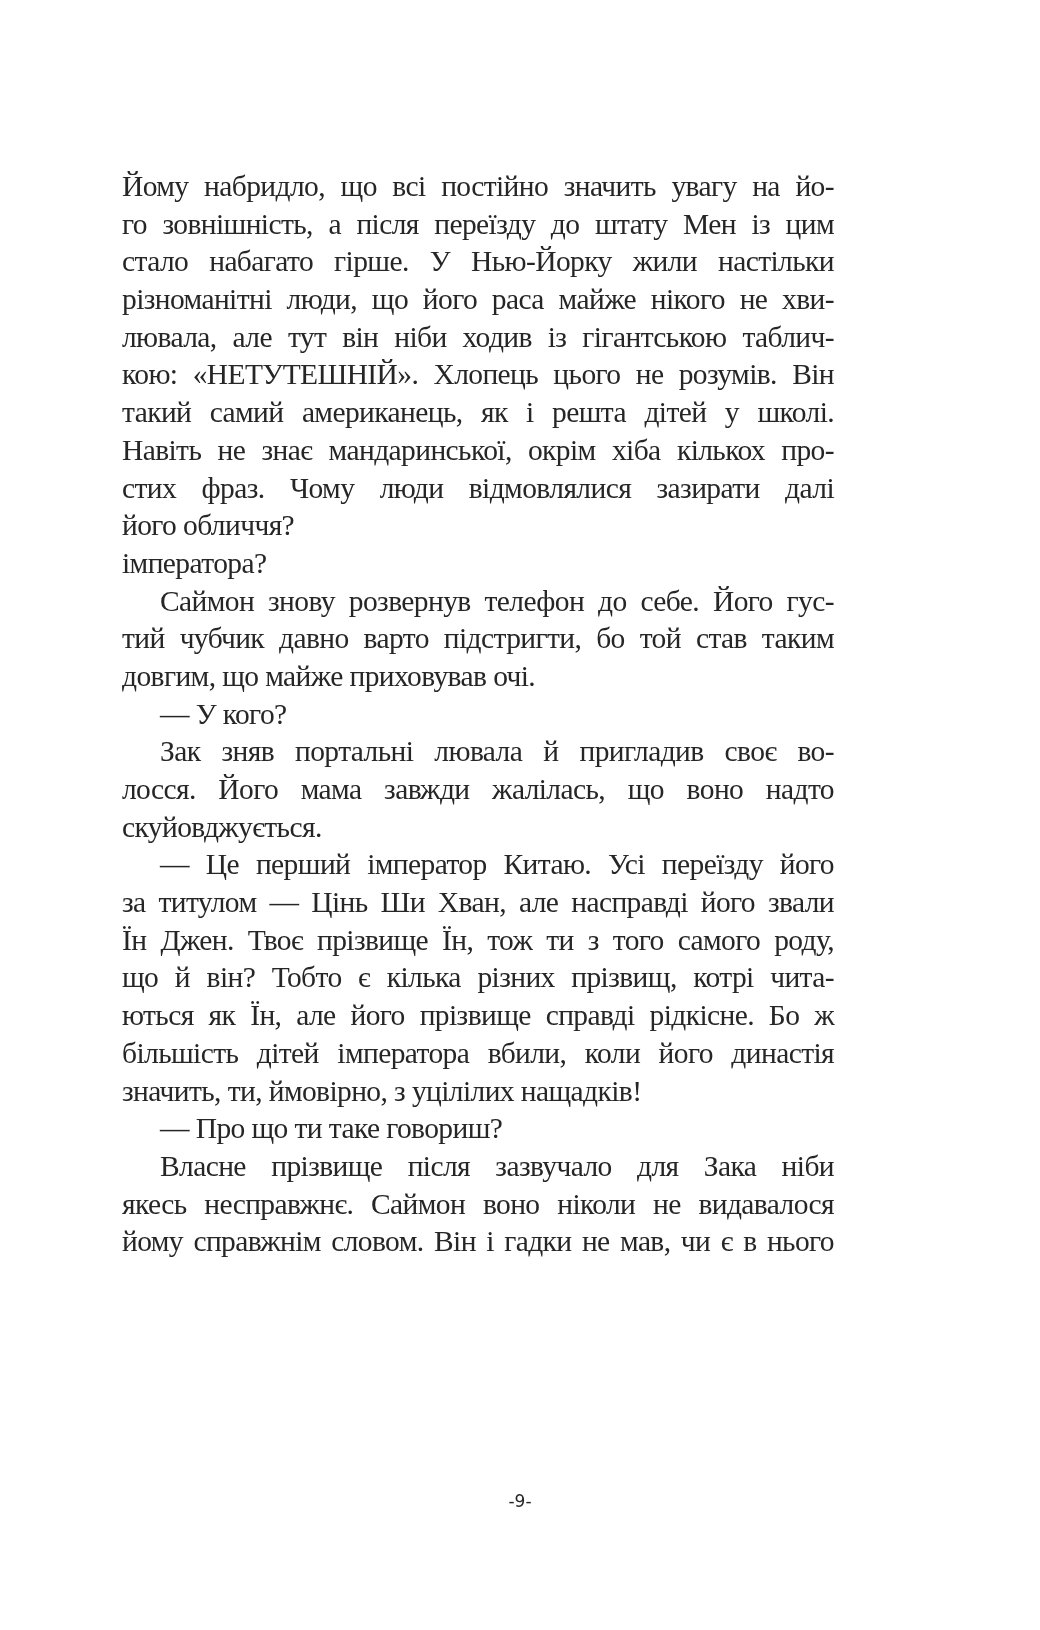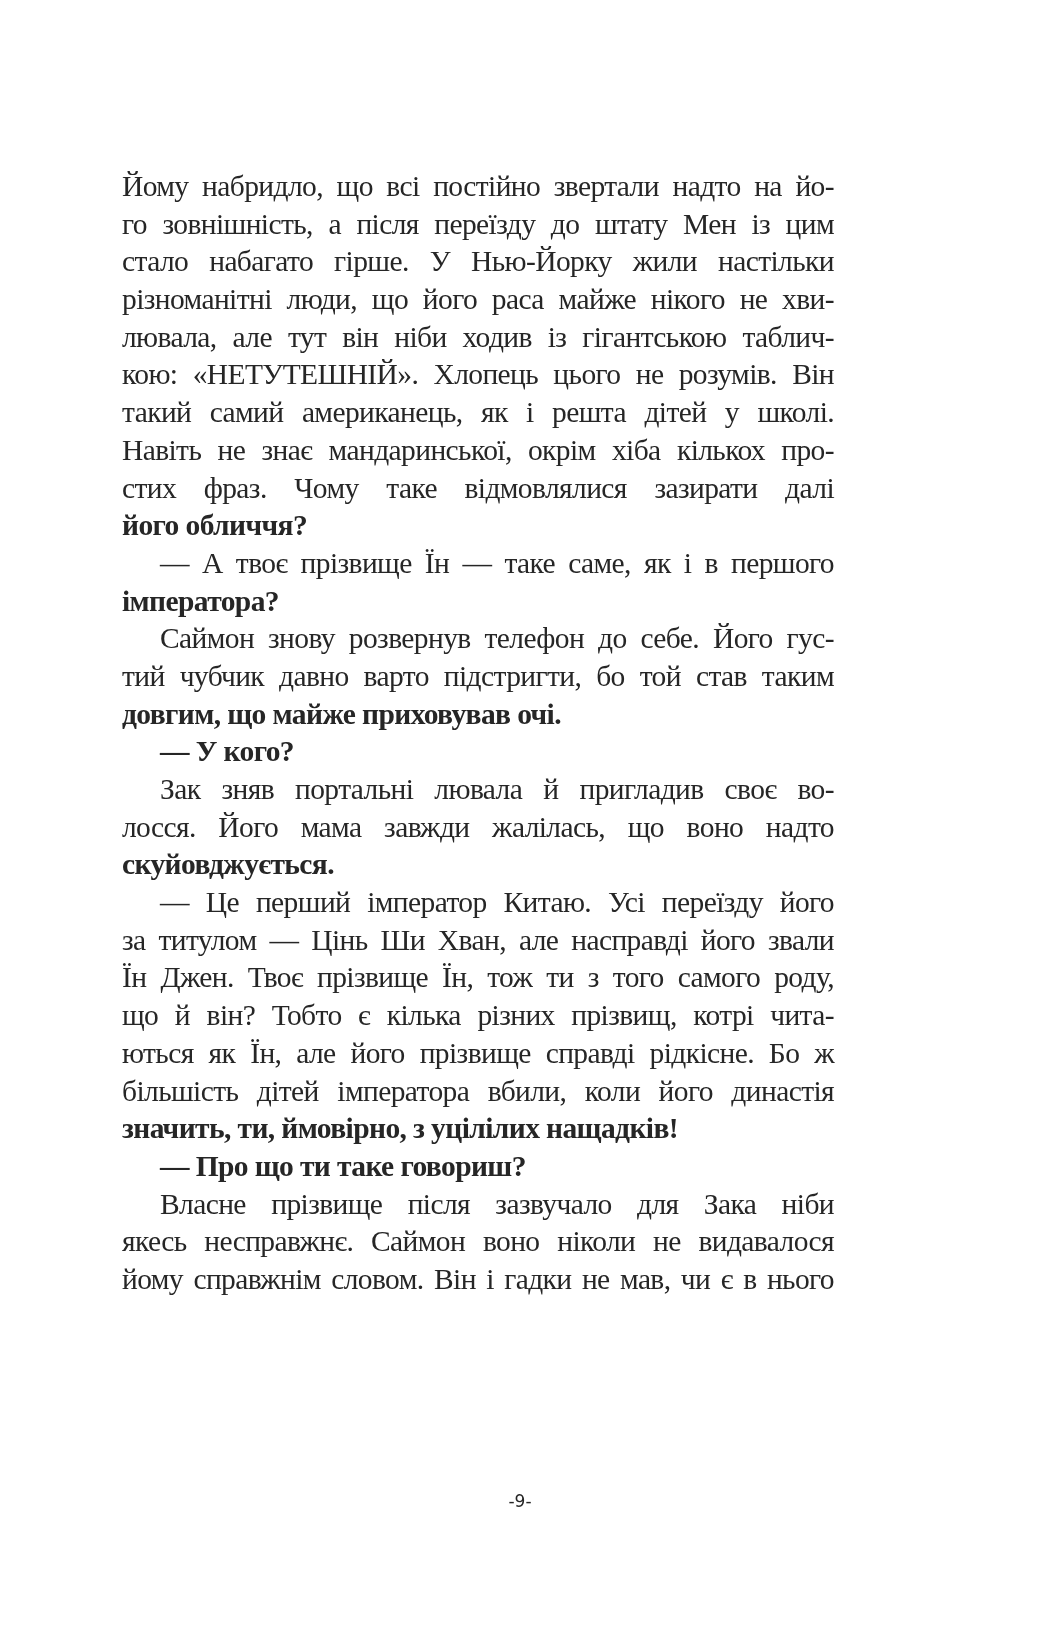--- a/index.html
+++ b/index.html
@@ -30,53 +30,51 @@
       text-align: justify;
       text-align-last: justify;
       letter-spacing: -0.6px;
       word-spacing: 0px;
     }
     .line.indent {
       padding-left: 38px;
     }
     .line.last {
       text-align-last: left;
-      font-weight: bold;
     }
     .page-number {
       position: absolute;
       top: 1491px;
       left: 0;
       width: 1040px;
       text-align: center;
       font-family: "DejaVu Sans", sans-serif;
       font-size: 17px;
       color: #262626;
     }
   </style>
 </head>
 <body>
 
 <div class="page">
 
   <div>
-    <span class="line">Йому набридло, що всі постійно звертали надто на йо-</span>
+    <span class="line">Йому набридло, що всі постійно значить увагу на йо-</span>
     <span class="line">го зовнішність, а після переїзду до штату Мен із цим</span>
     <span class="line">стало набагато гірше. У Нью-Йорку жили настільки</span>
     <span class="line">різноманітні люди, що його раса майже нікого не хви-</span>
     <span class="line">лювала, але тут він ніби ходив із гігантською таблич-</span>
     <span class="line">кою: «НЕТУТЕШНІЙ». Хлопець цього не розумів. Він</span>
     <span class="line">такий самий американець, як і решта дітей у школі.</span>
     <span class="line">Навіть не знає мандаринської, окрім хіба кількох про-</span>
-    <span class="line">стих фраз. Чому таке відмовлялися зазирати далі</span>
+    <span class="line">стих фраз. Чому люди відмовлялися зазирати далі</span>
     <span class="line last">його обличчя?</span>
   </div>
 
   <div>
-    <span class="line indent">— А твоє прізвище Їн — таке саме, як і в першого</span>
     <span class="line last">імператора?</span>
   </div>
 
   <div>
     <span class="line indent">Саймон знову розвернув телефон до себе. Його гус-</span>
     <span class="line">тий чубчик давно варто підстригти, бо той став таким</span>
     <span class="line last">довгим, що майже приховував очі.</span>
   </div>
 
   <div>

